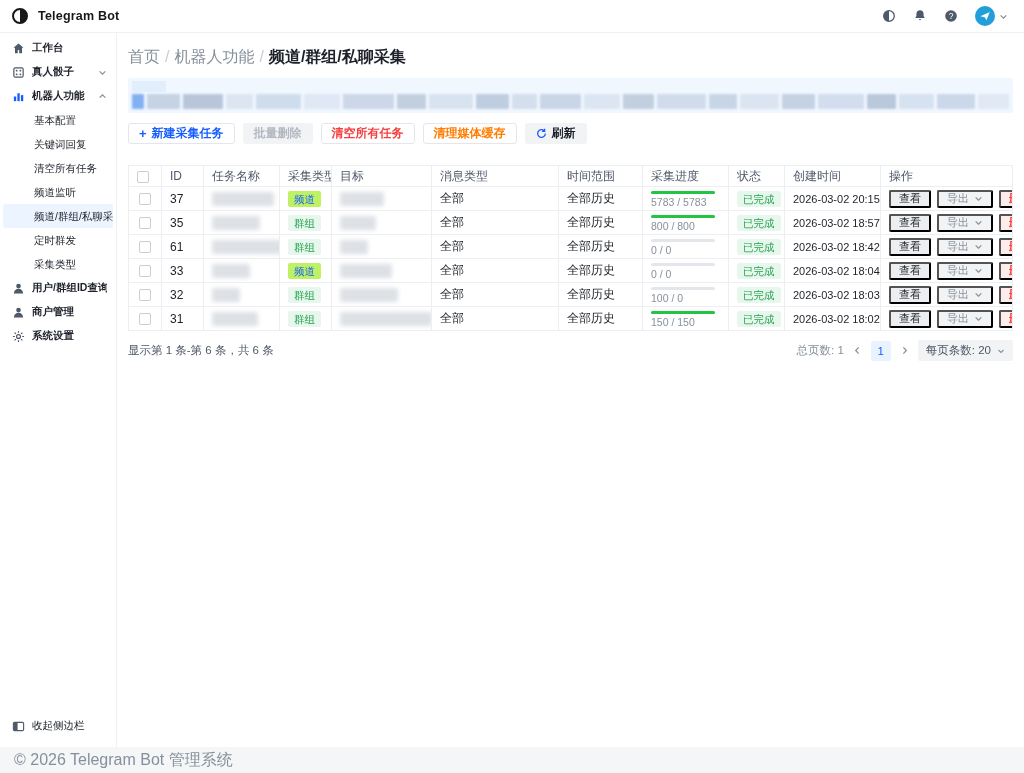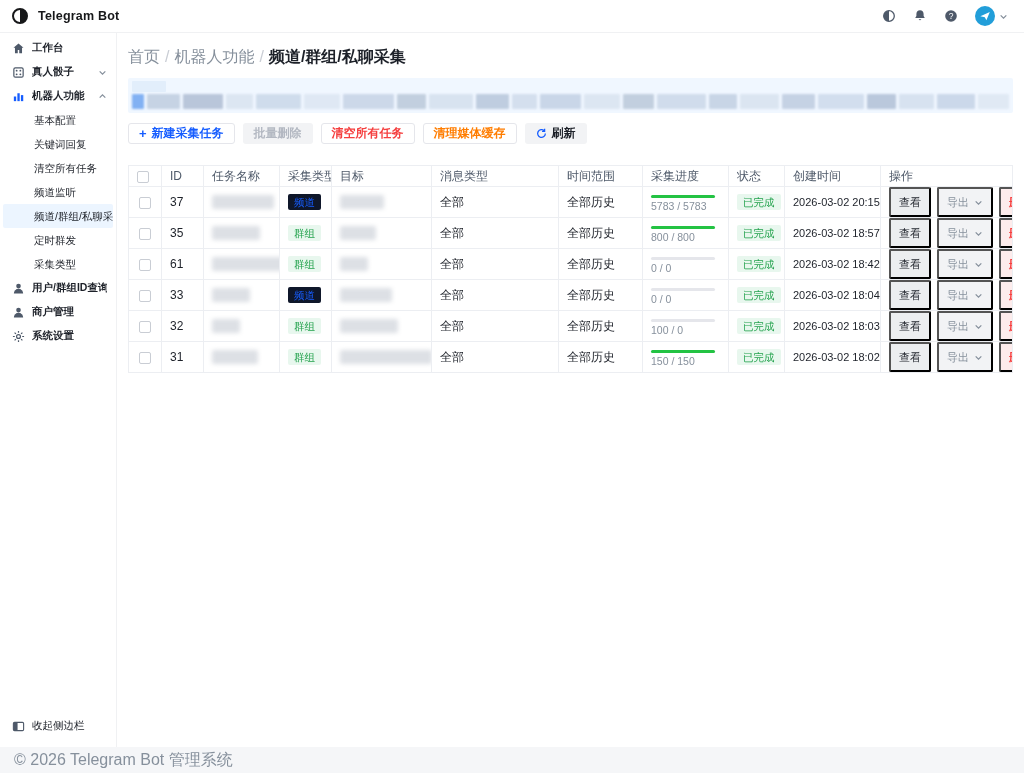--- a/index.html
+++ b/index.html
@@ -60,28 +60,28 @@
 
   
   table.grid { margin-top:21px; width:100%; border-collapse:collapse; table-layout:fixed; }
   .grid th, .grid td { border:1px solid #eceef2; padding:0 8px; text-align:left; overflow:hidden; white-space:nowrap; }
   .grid th { height:21px; color:#4e5969; font-weight:500; font-size:12px; background:#fff; }
   .grid td { height:24px; font-size:12px; color:#1d2129; }
   .cbx { width:12px; height:12px; border:1px solid #c9cdd4; border-radius:2px; background:#fff; display:inline-block; vertical-align:middle; cursor:pointer; }
   .blur-blob { height:11px; border-radius:2px; background:#dde0e5; filter:blur(2px); }
   .blur-blob.tall { height:14px; }
   .badge { display:inline-block; padding:1px 6px; border-radius:2px; font-size:10.5px; line-height:14px; }
-  .badge.blue { color:#165dff; background:#0f172a; }
+  .badge.blue { color:#165dff; background:#bef264; }
   .badge.green { color:#23a24d; background:#e8f7ee; }
   .progress-track { width:64px; height:3px; background:#e5e6eb; border-radius:2px; margin-top:2px; }
   .progress-fill { height:3px; border-radius:2px; background:#23c343; }
   .progress-text { font-size:10.5px; color:#86909c; margin-top:3px; line-height:1; }
   td.created-cell { font-size:11px; }
   .ops { display:flex; gap:6px; align-items:center; }
-  .obtn { height:30px; display:inline-flex; align-items:center; gap:5px; padding:0 8px; border-radius:2px; font-size:11px; cursor:pointer; white-space:nowrap; }
+  .obtn { height:18px; display:inline-flex; align-items:center; gap:5px; padding:0 8px; border-radius:2px; font-size:11px; cursor:pointer; white-space:nowrap; }
   .obtn.view { background:#eceef0; color:#1d2129; }
   .obtn.export { background:#f2f3f5; color:#86909c; }
   .obtn.delete { background:#fdecec; color:#f53f3f; font-weight:600; }
 
   
   .pager { margin-top:9px; display:flex; align-items:center; justify-content:space-between; color:#4e5969; font-size:11.5px; }
   .pg-right { display:flex; align-items:center; gap:9px; }
   .pg-total { color:#86909c; }
   .pg-arrow { color:#86909c; display:inline-flex; cursor:pointer; }
   .pg-num { width:20px; height:20px; display:inline-flex; align-items:center; justify-content:center; background:#e8f3ff; color:#165dff; border-radius:2px; cursor:pointer; }
@@ -518,19 +518,44 @@
                       </svg>
                     </span>
                   </button>
                   <button class="obtn delete">删除</button>
                 </div>
               </td>
             </tr>
           </tbody>
       </table>
 
+      <div class="pager">
+        <span>显示第 1 条-第 6 条，共 6 条</span>
+        <div class="pg-right">
+          <span class="pg-total">总页数: 1</span>
+          <span class="pg-arrow">
+              <svg width="9" height="9" viewBox="0 0 8 8">
+                <path d="M5 1.2 2.4 4 5 6.8" fill="none" stroke="currentColor" stroke-width="1.1"></path>
+              </svg>
+            </span>
+          <span class="pg-num">1</span>
+          <span class="pg-arrow">
+              <svg width="9" height="9" viewBox="0 0 8 8">
+                <path d="M3 1.2 5.6 4 3 6.8" fill="none" stroke="currentColor" stroke-width="1.1"></path>
+              </svg>
+            </span>
+          <span class="pg-size">
+            <span>每页条数: 20</span>
+            <span class="chev">
+                <svg width="8" height="8" viewBox="0 0 8 8">
+                  <path d="M1.5 3 4 5.5 6.5 3" fill="none" stroke="currentColor" stroke-width="1.1"></path>
+                </svg>
+              </span>
+          </span>
+        </div>
+      </div>
     </main>
   </div>
 
   <footer>
     <span>© 2026 Telegram Bot 管理系统</span>
   </footer>
 </div>
 
 </body></html>

